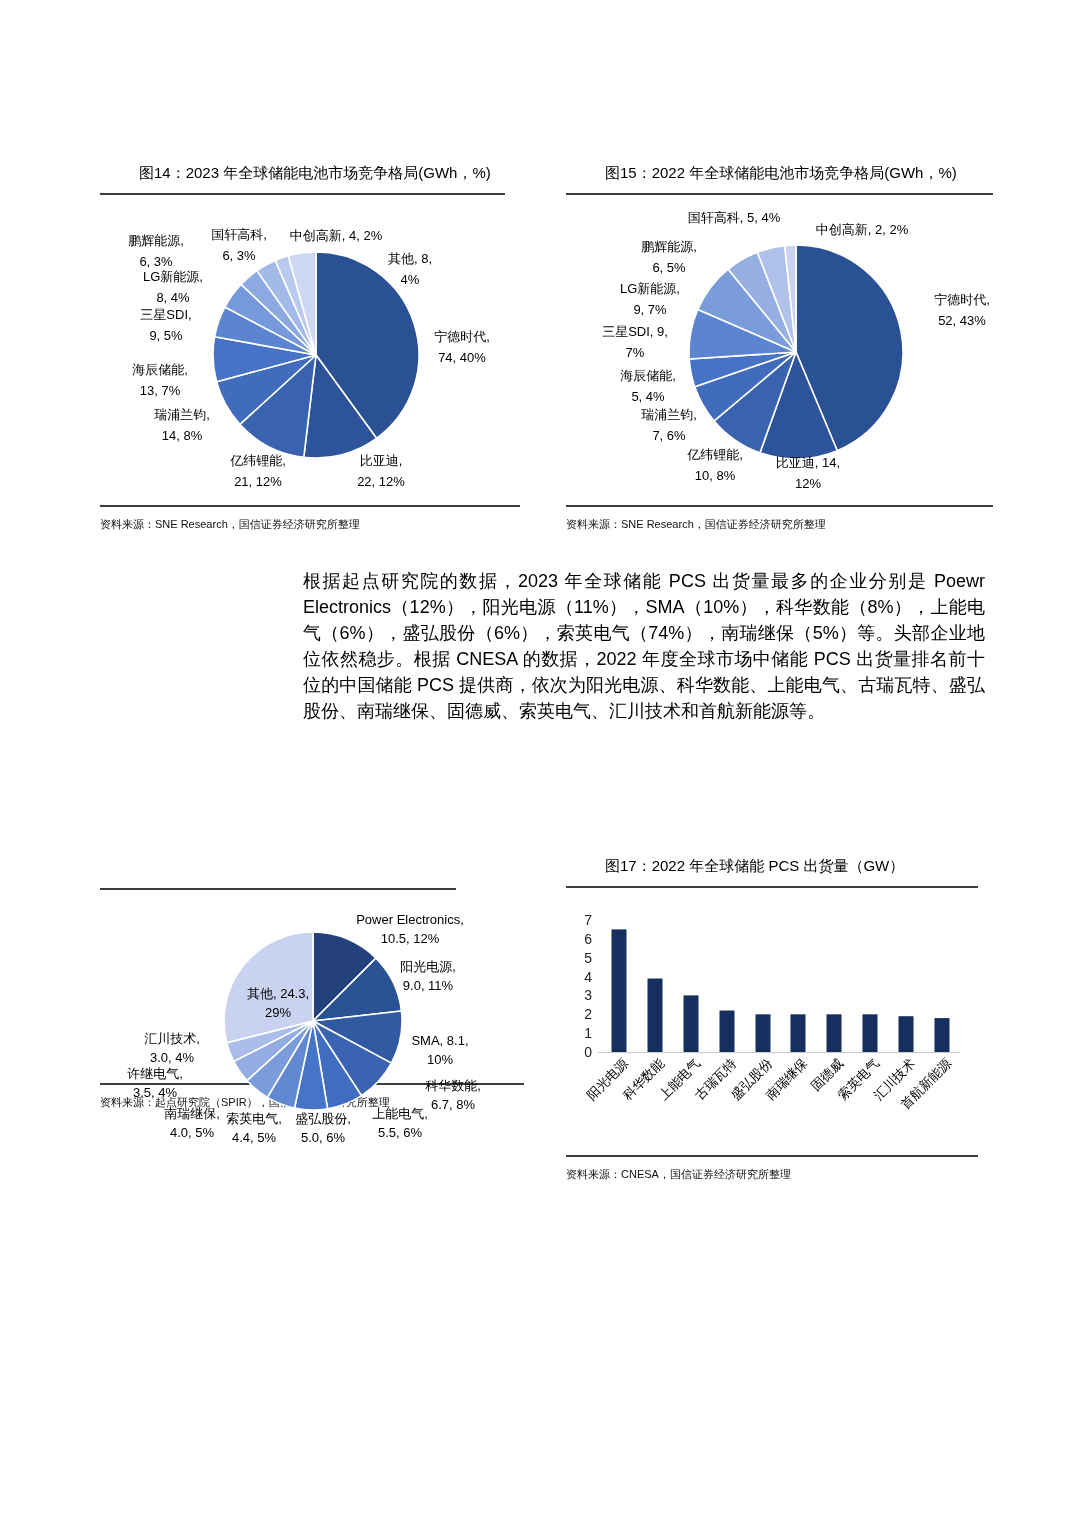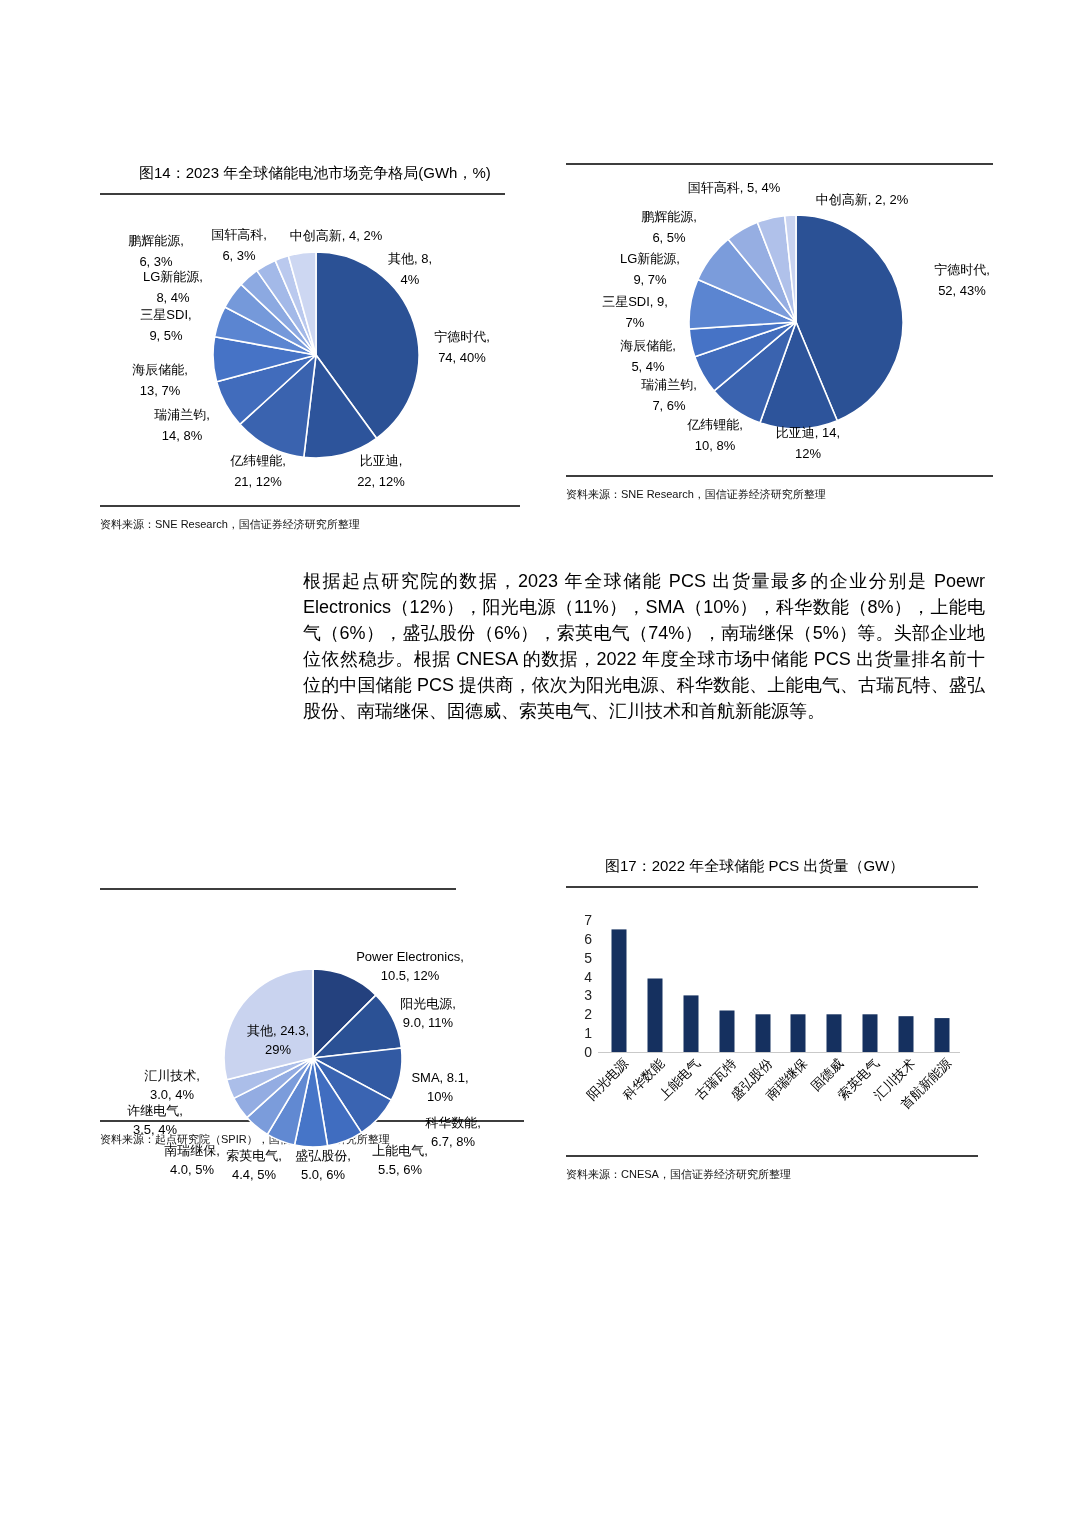--- a/index.html
+++ b/index.html
@@ -48,20 +48,21 @@
           <text text-anchor="middle" font-size="13" fill="#000"><tspan x="56" y="50.0">鹏辉能源,</tspan><tspan x="56" y="71.0">6, 3%</tspan></text>
           <text text-anchor="middle" font-size="13" fill="#000"><tspan x="139" y="44.0">国轩高科,</tspan><tspan x="139" y="65.0">6, 3%</tspan></text>
           <text text-anchor="middle" font-size="13" fill="#000"><tspan x="236" y="44.5">中创高新, 4, 2%</tspan></text>
           <text text-anchor="middle" font-size="13" fill="#000"><tspan x="310" y="68.0">其他, 8,</tspan><tspan x="310" y="89.0">4%</tspan></text>
         </svg>
     </div>
     <div class="figure-source">资料来源：SNE Research，国信证券经济研究所整理</div>
   </section>
 
   <section class="figure" style="left:566px;top:163px;width:427px;">
+    <div class="figure-title">图15：2022 年全球储能电池市场竞争格局(GWh，%)</div>
     <div class="title-rule" style="width:427px;"></div>
     <div class="chart-area" style="height:310px;">
       <svg class="chart-svg" width="427" height="310" viewBox="0 0 427 310">
           <path d="M 230 157 L 230.00 50.00 A 107 107 0 0 1 271.27 255.72 Z" fill="#2B5195" stroke="#ffffff" stroke-width="1.6" stroke-linejoin="round"></path>
           <path d="M 230 157 L 271.27 255.72 A 107 107 0 0 1 193.99 257.76 Z" fill="#2D549B" stroke="#ffffff" stroke-width="1.6" stroke-linejoin="round"></path>
           <path d="M 230 157 L 193.99 257.76 A 107 107 0 0 1 148.13 225.90 Z" fill="#3A63AF" stroke="#ffffff" stroke-width="1.6" stroke-linejoin="round"></path>
           <path d="M 230 157 L 148.13 225.90 A 107 107 0 0 1 128.77 191.67 Z" fill="#416CBC" stroke="#ffffff" stroke-width="1.6" stroke-linejoin="round"></path>
           <path d="M 230 157 L 128.77 191.67 A 107 107 0 0 1 123.23 164.06 Z" fill="#4673C6" stroke="#ffffff" stroke-width="1.6" stroke-linejoin="round"></path>
           <path d="M 230 157 L 123.23 164.06 A 107 107 0 0 1 131.83 114.43 Z" fill="#5B85D1" stroke="#ffffff" stroke-width="1.6" stroke-linejoin="round"></path>
           <path d="M 230 157 L 131.83 114.43 A 107 107 0 0 1 162.19 74.23 Z" fill="#7B9CDB" stroke="#ffffff" stroke-width="1.6" stroke-linejoin="round"></path>
@@ -82,21 +83,21 @@
     </div>
     <div class="figure-source">资料来源：SNE Research，国信证券经济研究所整理</div>
   </section>
 
   <div class="body-text">
     <p>根据起点研究院的数据，2023 年全球储能 PCS 出货量最多的企业分别是 Poewr Electronics（12%），阳光电源（11%），SMA（10%），科华数能（8%），上能电气（6%），盛弘股份（6%），索英电气（74%），南瑞继保（5%）等。头部企业地位依然稳步。根据 CNESA 的数据，2022 年度全球市场中储能 PCS 出货量排名前十位的中国储能 PCS 提供商，依次为阳光电源、科华数能、上能电气、古瑞瓦特、盛弘股份、南瑞继保、固德威、索英电气、汇川技术和首航新能源等。</p>
   </div>
 
   <section class="figure" style="left:100px;top:888px;width:424px;">
     <div class="title-rule" style="width:356px;"></div>
-    <div class="chart-area" style="height:193px;margin-top:37px;">
+    <div class="chart-area" style="height:193px;">
       <svg class="chart-svg" width="424" height="267" viewBox="0 0 424 267">
           <path d="M 213 131 L 213.00 42.00 A 89 89 0 0 1 275.93 68.07 Z" fill="#24417E" stroke="#ffffff" stroke-width="1.6" stroke-linejoin="round"></path>
           <path d="M 213 131 L 275.93 68.07 A 89 89 0 0 1 301.44 121.04 Z" fill="#2B5195" stroke="#ffffff" stroke-width="1.6" stroke-linejoin="round"></path>
           <path d="M 213 131 L 301.44 121.04 A 89 89 0 0 1 291.37 173.17 Z" fill="#325AA3" stroke="#ffffff" stroke-width="1.6" stroke-linejoin="round"></path>
           <path d="M 213 131 L 291.37 173.17 A 89 89 0 0 1 261.47 205.64 Z" fill="#3A64B2" stroke="#ffffff" stroke-width="1.6" stroke-linejoin="round"></path>
           <path d="M 213 131 L 261.47 205.64 A 89 89 0 0 1 227.58 218.80 Z" fill="#406DC0" stroke="#ffffff" stroke-width="1.6" stroke-linejoin="round"></path>
           <path d="M 213 131 L 227.58 218.80 A 89 89 0 0 1 194.50 218.06 Z" fill="#4675C8" stroke="#ffffff" stroke-width="1.6" stroke-linejoin="round"></path>
           <path d="M 213 131 L 194.50 218.06 A 89 89 0 0 1 167.35 207.40 Z" fill="#6189D2" stroke="#ffffff" stroke-width="1.6" stroke-linejoin="round"></path>
           <path d="M 213 131 L 167.35 207.40 A 89 89 0 0 1 146.86 190.55 Z" fill="#7B9CDB" stroke="#ffffff" stroke-width="1.6" stroke-linejoin="round"></path>
           <path d="M 213 131 L 146.86 190.55 A 89 89 0 0 1 133.70 171.41 Z" fill="#93ACE2" stroke="#ffffff" stroke-width="1.6" stroke-linejoin="round"></path>

